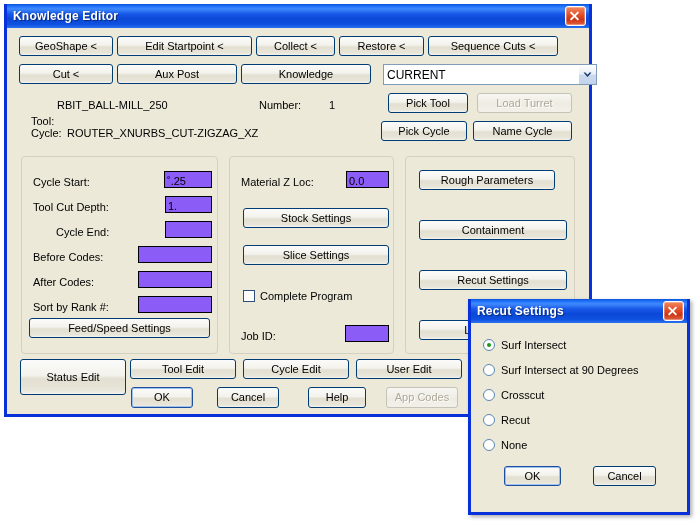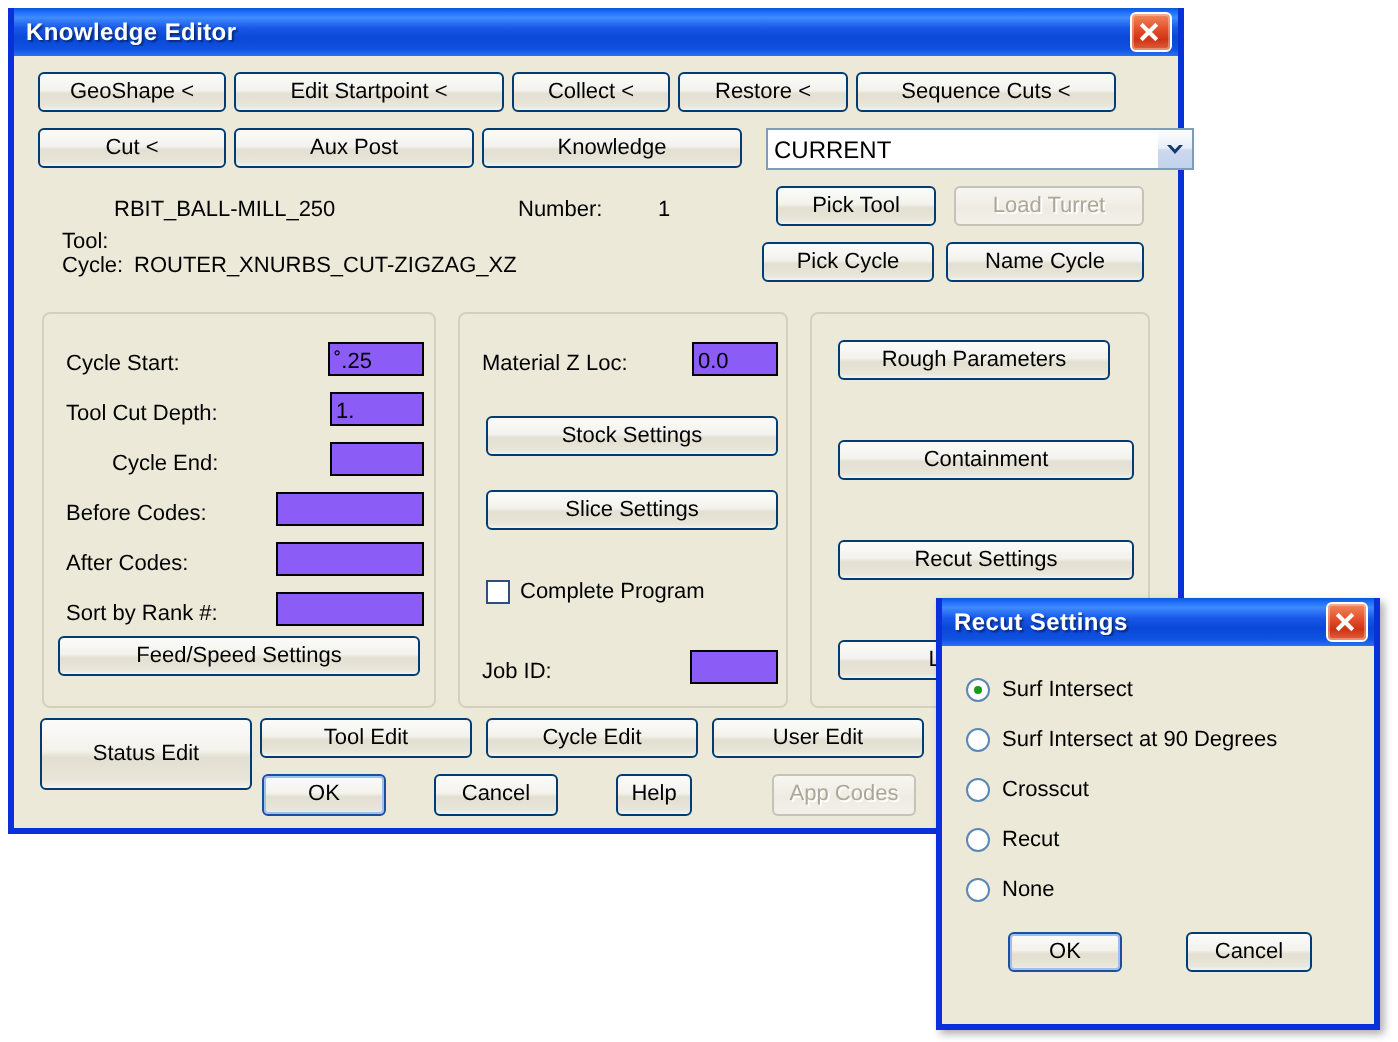--- a/index.html
+++ b/index.html
@@ -337,21 +337,21 @@
     <div class="btn" style="left:412px; top:292px; width:148px; height:20px;">Lead In/Out</div>
 
     <div class="btn" style="left:13px;  top:331px; width:106px; height:36px;">Status Edit</div>
     <div class="btn" style="left:123px; top:331px; width:106px; height:20px;">Tool Edit</div>
     <div class="btn" style="left:236px; top:331px; width:106px; height:20px;">Cycle Edit</div>
     <div class="btn" style="left:349px; top:331px; width:106px; height:20px;">User Edit</div>
     <div class="btn" style="left:461px; top:331px; width:106px; height:20px;"></div>
 
     <div class="btn default" style="left:124px; top:359px; width:62px; height:21px;">OK</div>
     <div class="btn" style="left:210px; top:359px; width:62px; height:21px;">Cancel</div>
-    <div class="btn" style="left:301px; top:359px; width:38px; height:21px;">Help</div>
+    <div class="btn" style="left:301px; top:359px; width:58px; height:21px;">Help</div>
     <div class="btn disabled" style="left:379px; top:359px; width:72px; height:21px;">App Codes</div>
 
   </div>
 </div>
 
 <div class="xp-window" id="recut-dialog">
 
   <div class="xp-titlebar">
     <div class="xp-title">Recut Settings</div>
     <div class="xp-close"></div>

